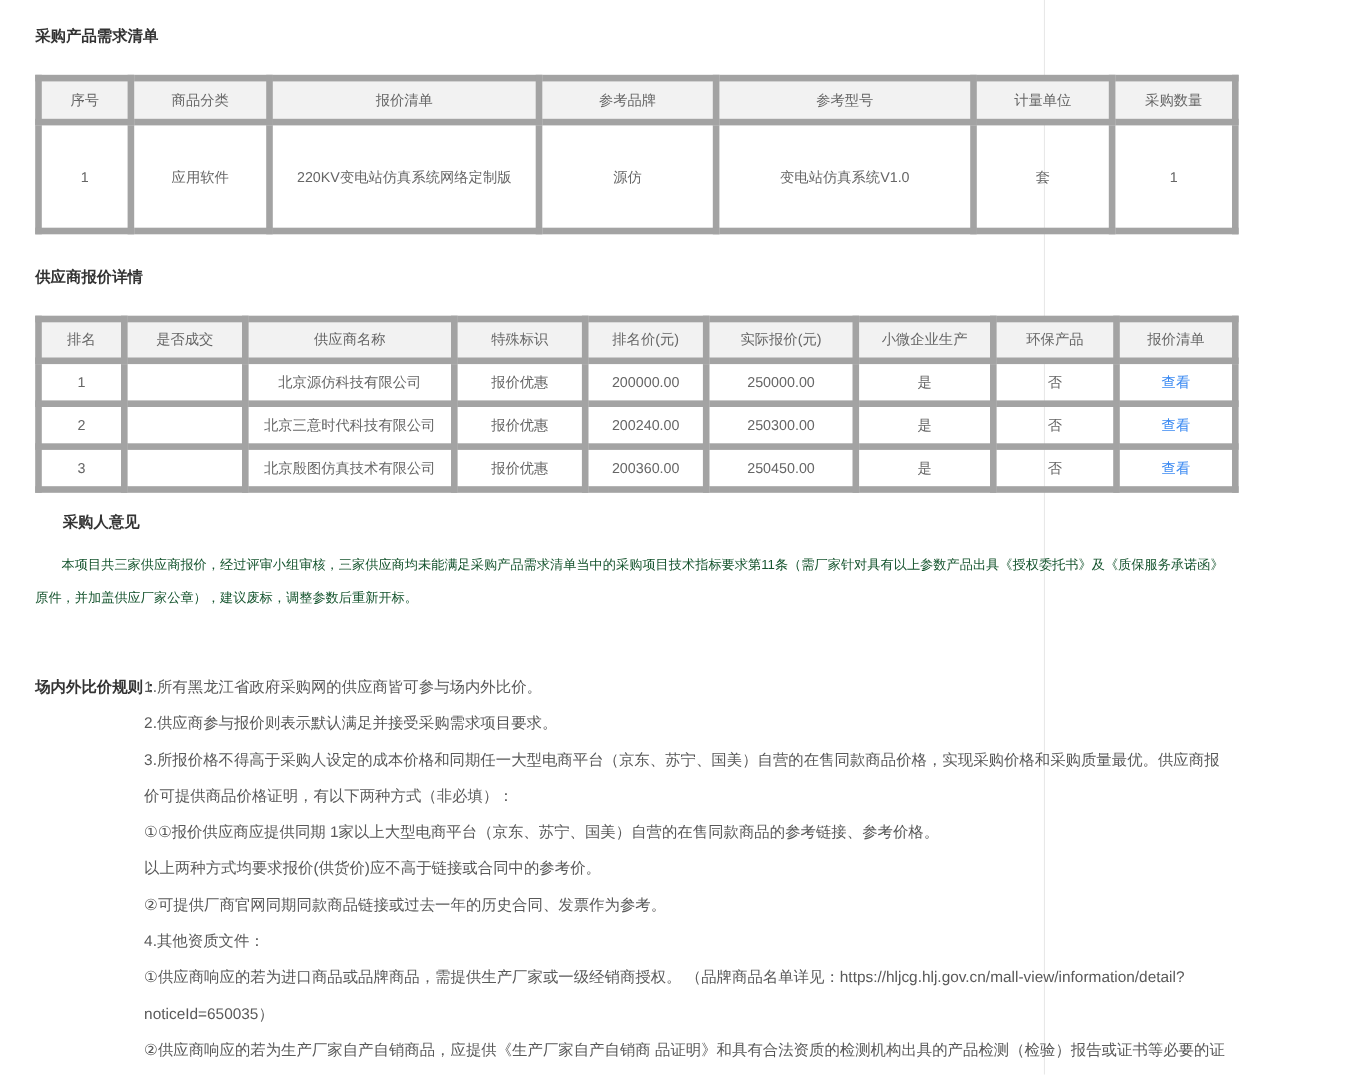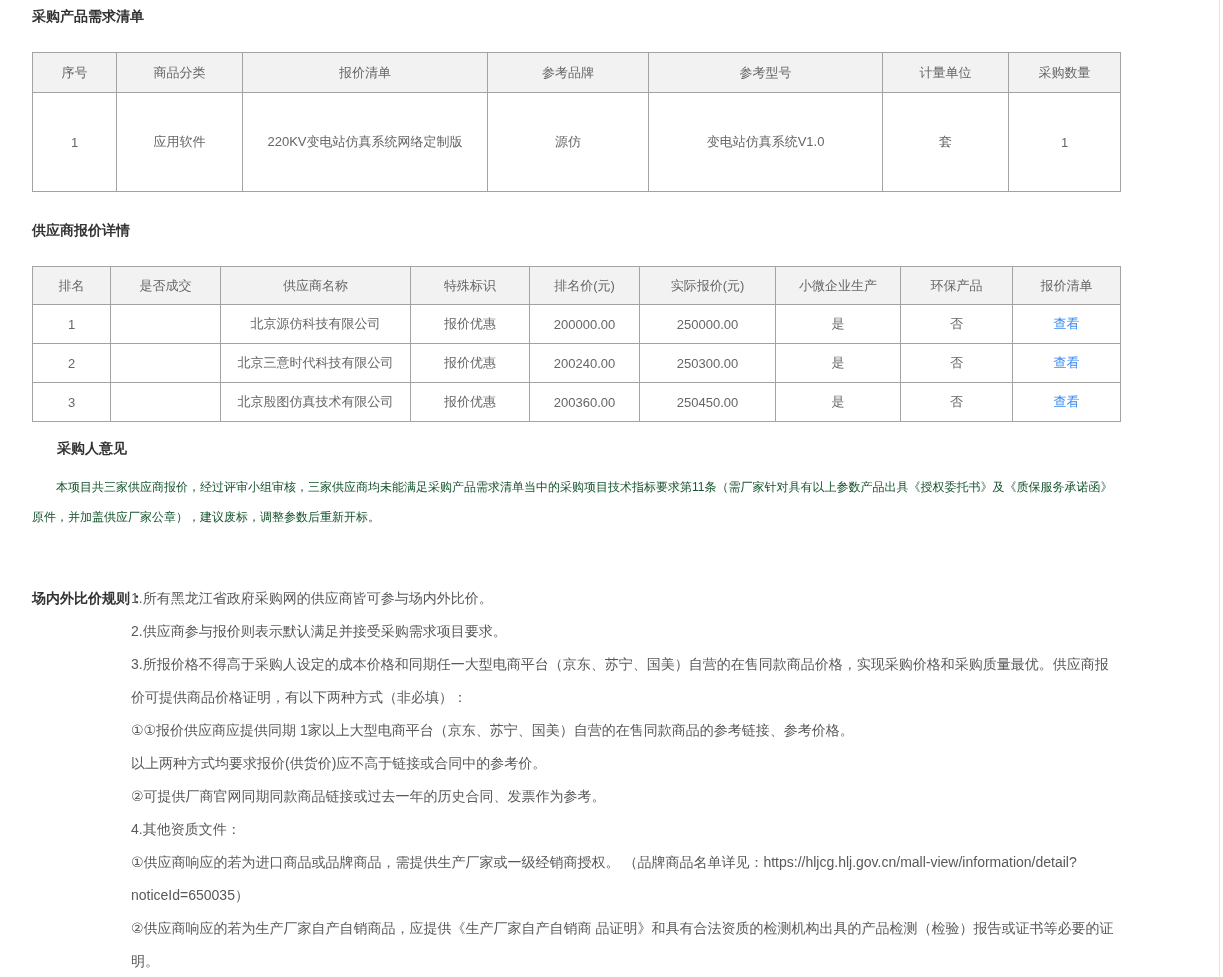--- a/index.html
+++ b/index.html
@@ -3,35 +3,35 @@
 <meta charset="utf-8">
 <style>
   * { margin:0; padding:0; box-sizing:border-box; }
   html,body { background:#fff; }
   body {
     width:1223px; height:977px; overflow:hidden;
     font-family:"Liberation Sans","DejaVu Sans",sans-serif;
     color:#595959;
   }
   .content-panel {
-    width:1220px; height:977px;
+    width:950px; height:977px;
     border-right:1px solid #e8e8e8;
-    padding:8px 0 0 32px;
+    padding:24px 0 0 32px;
   }
   .inner { width:1088px; }
   .section-title {
     font-size:14px; font-weight:bold; color:#333;
     margin-bottom:26px;
   }
   table {
     border-collapse:collapse; table-layout:fixed; width:1088px;
     font-size:13px; color:#666;
   }
   th, td {
-    border:1px solid #a3a3a3; text-align:center;
+    border:6px solid #a3a3a3; text-align:center;
     padding:4px 10px; word-break:break-all;
   }
   thead th { background:#f2f2f2; font-weight:normal; color:#666; }
   .product-table thead th { height:40px; }
   .product-table tbody td { height:99px; }
   .product-table td.cell-left { text-align:center; }
   .quote-table thead th { height:38px;margin-top:16px; }
   .quote-table tbody td { height:39px; padding:4px 6px; }
   .product-table { margin-bottom:30px; }
   .quote-table { margin-bottom:18px; }

